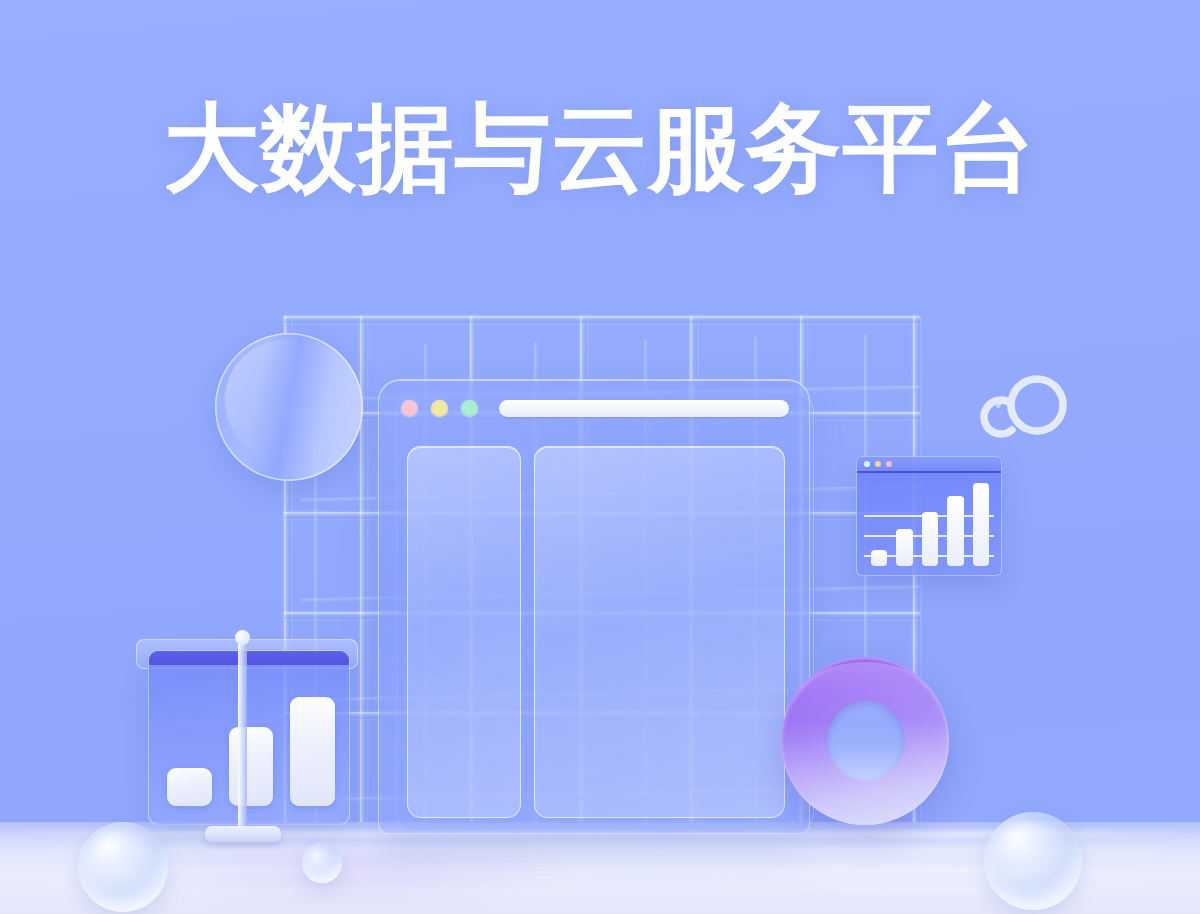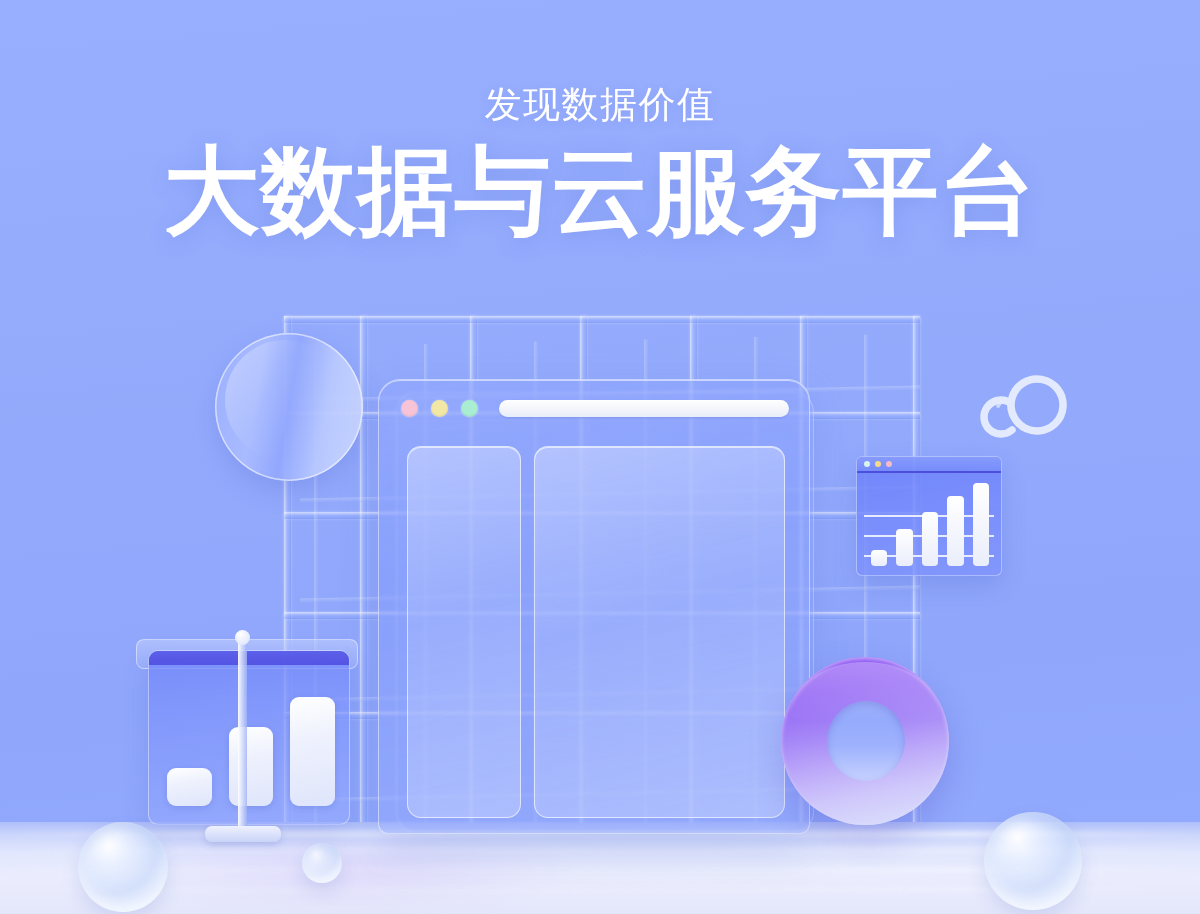--- a/index.html
+++ b/index.html
@@ -427,17 +427,16 @@
   </div>
 
   <div class="donut"></div>
   <div class="donut-hi"></div>
 
   <div class="sphere sphere-1"></div>
   <div class="sphere sphere-2"></div>
   <div class="sphere sphere-3"></div>
 
   <div class="hero">
-    <div class="eyebrow">发现数据价值</div>
     <div class="headline">大数据与云服务平台</div>
   </div>
 
 </div>
 
 </body></html>

